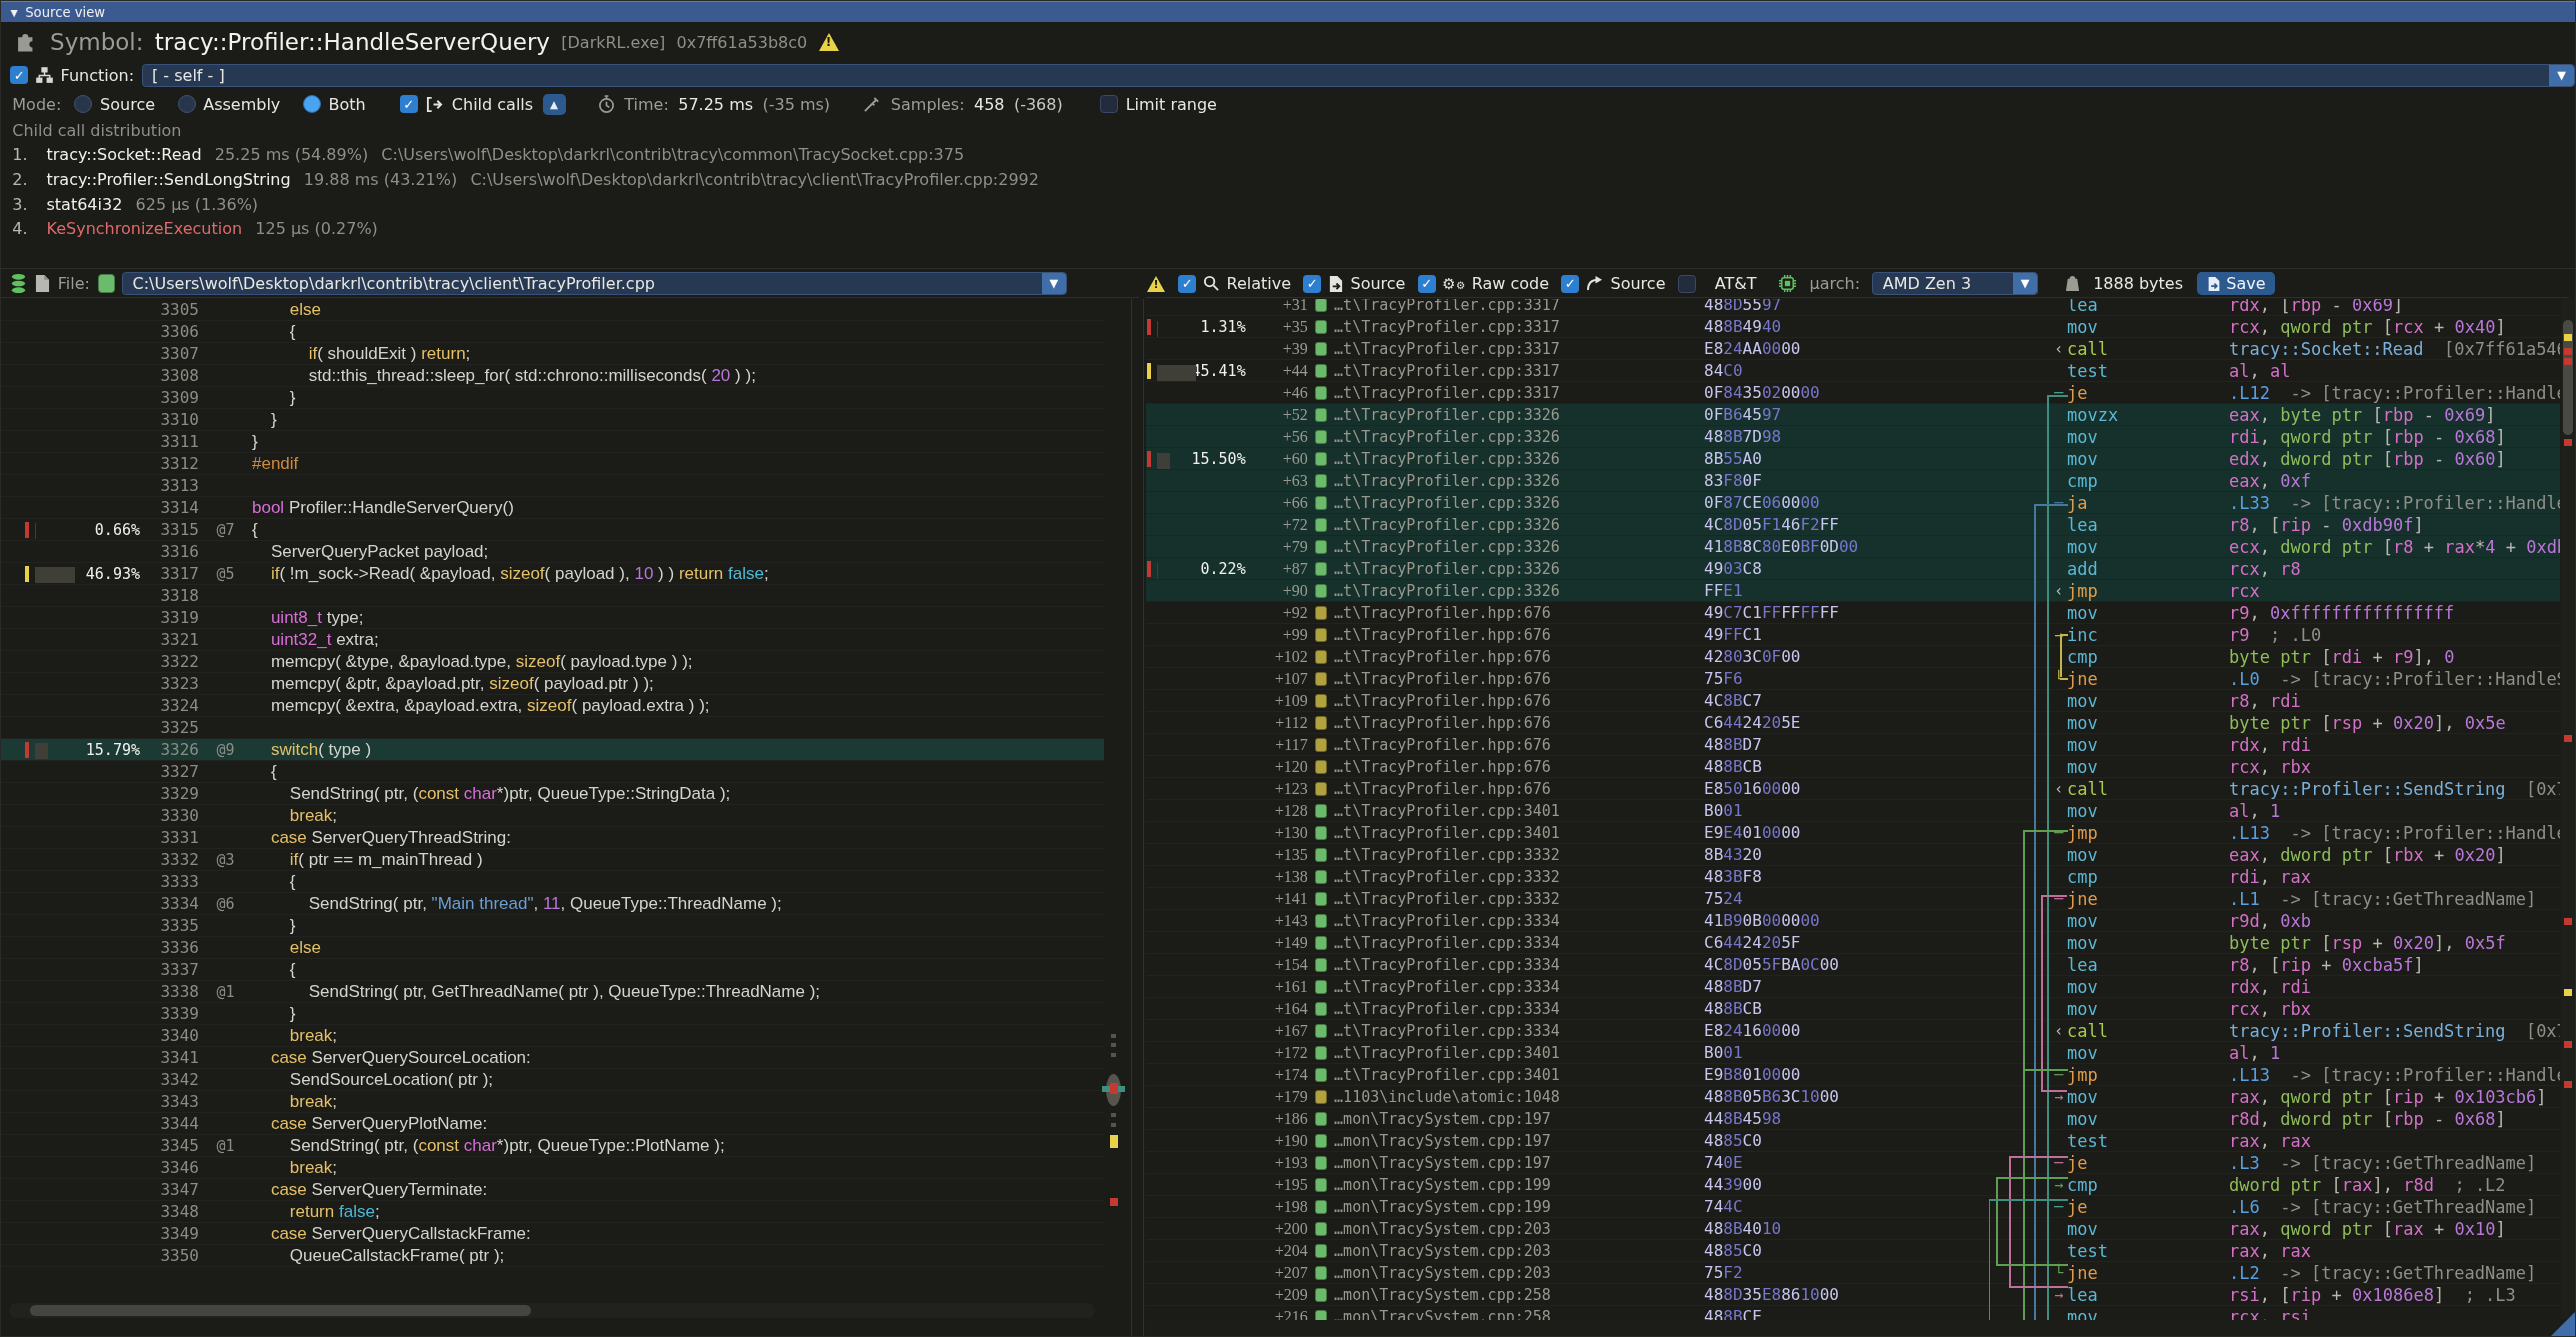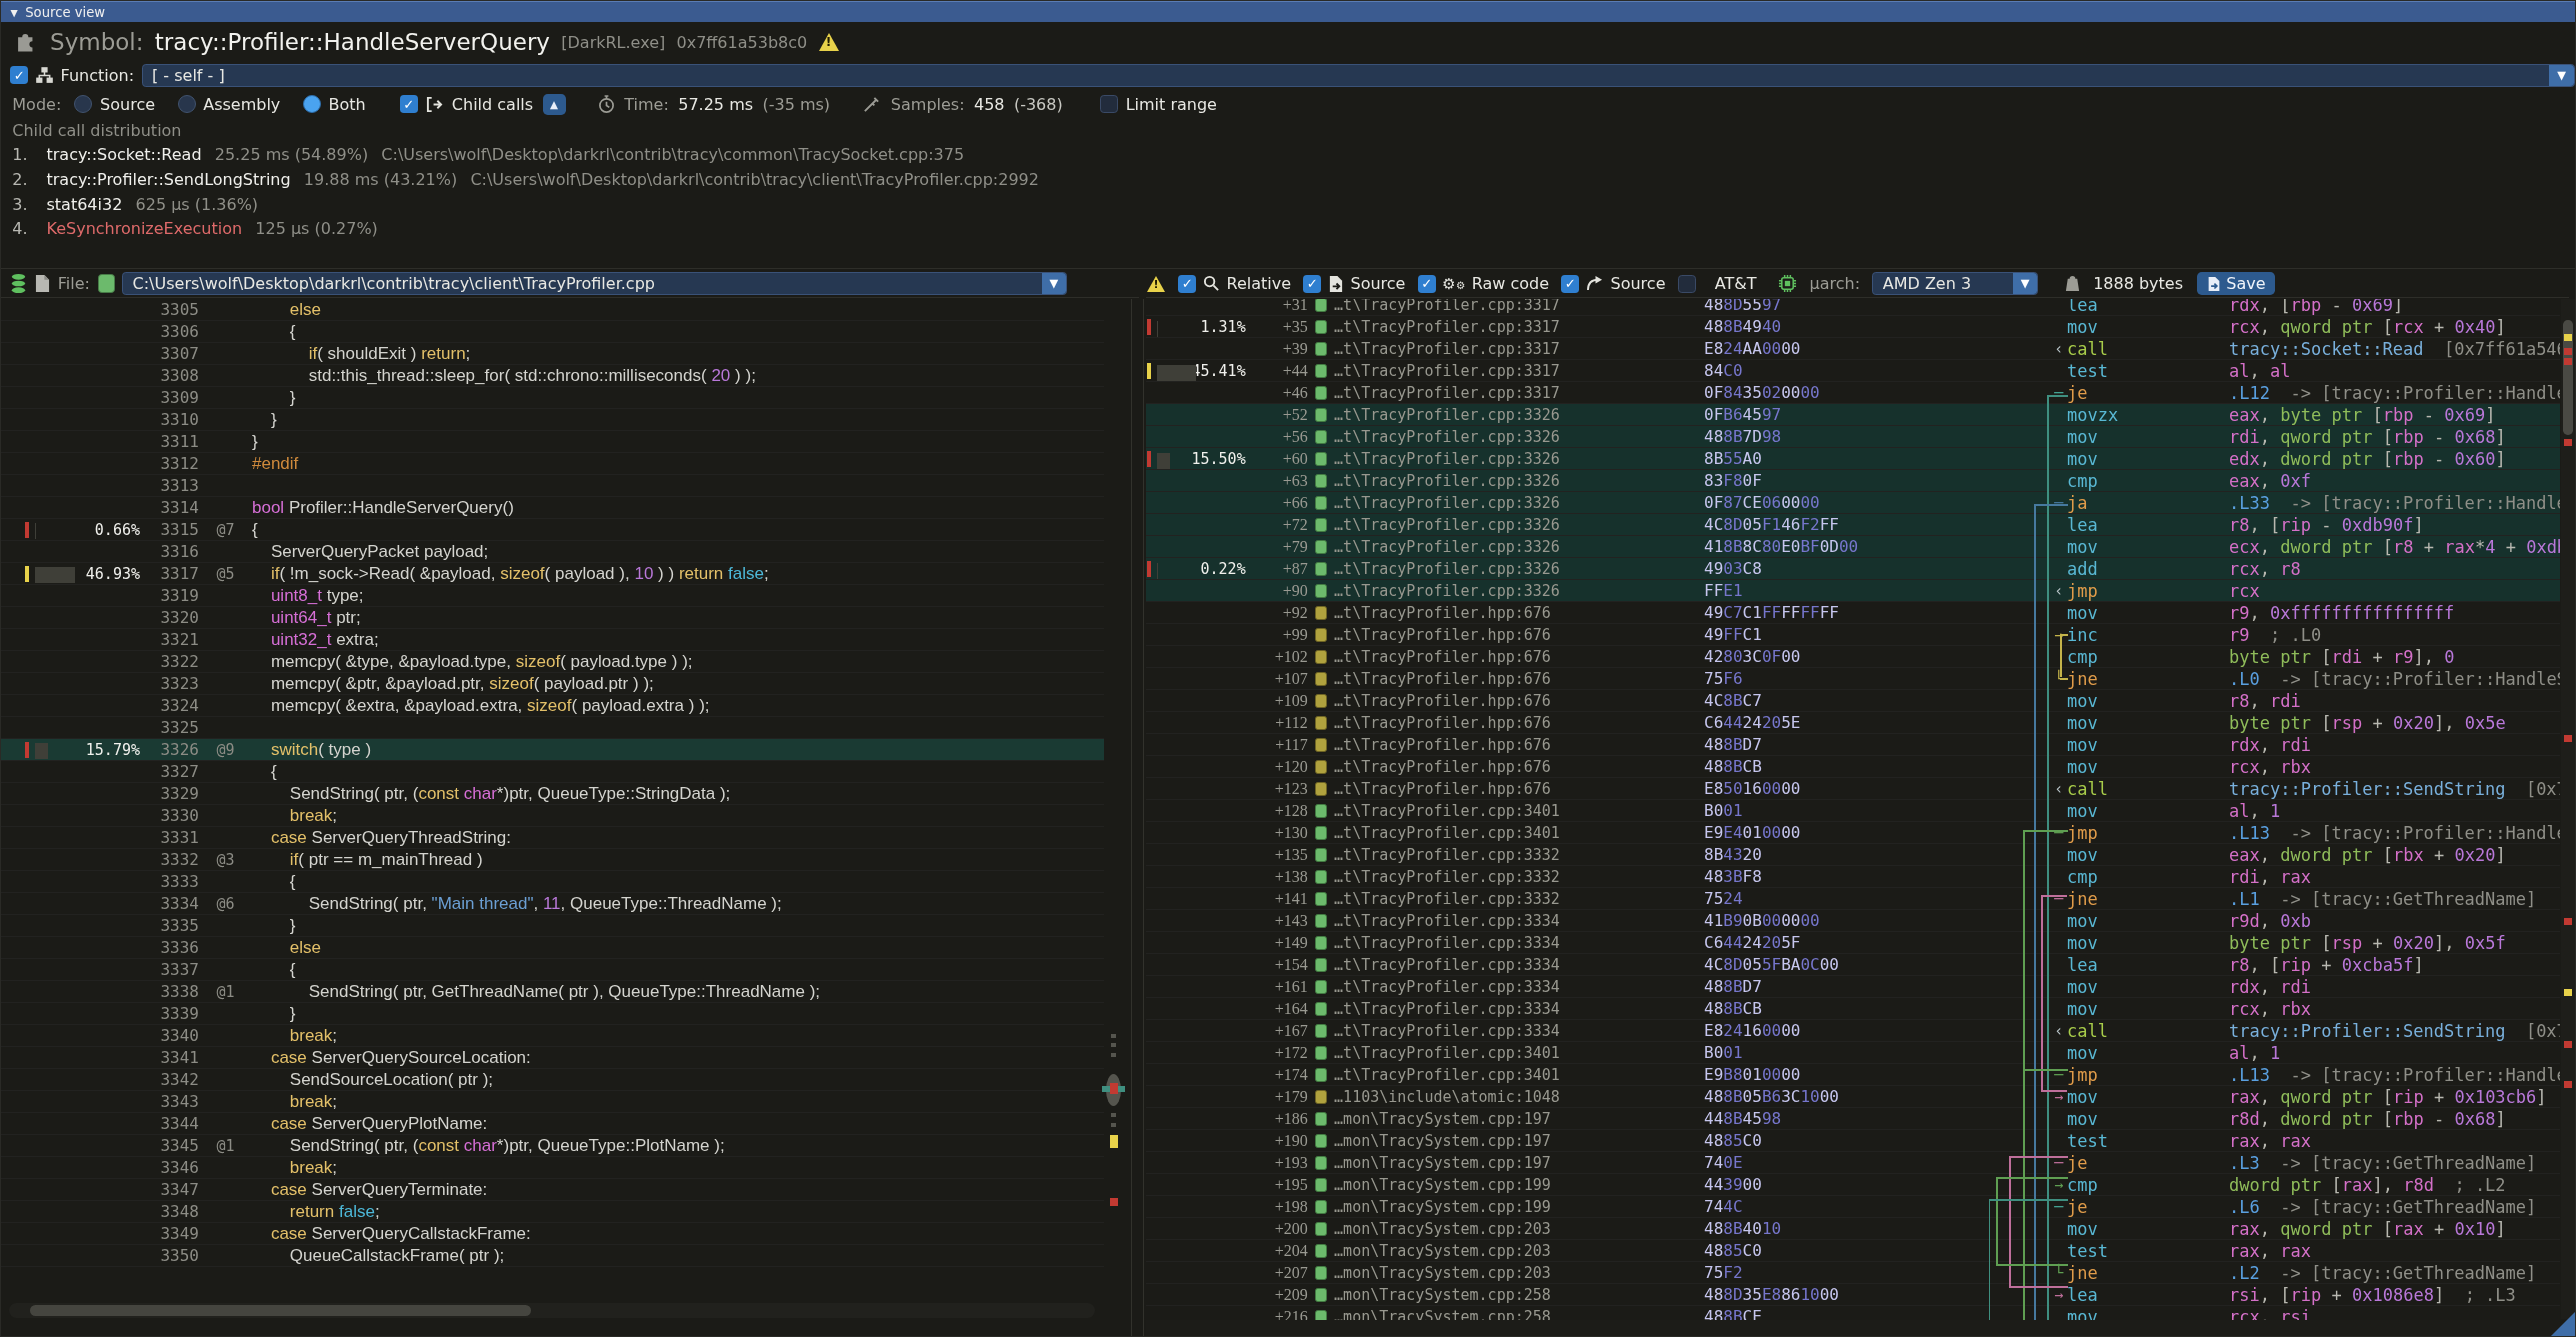--- a/index.html
+++ b/index.html
@@ -330,22 +330,22 @@
         <div class="srow"><span class="sheat"></span><span class="spct"></span><span class="sln">3308</span><span class="sanno"></span><span class="scode"><span class="c-pl">            </span><span class="c-pl">std</span><span class="c-pl">:</span><span class="c-pl">:</span><span class="c-pl">this_thread</span><span class="c-pl">:</span><span class="c-pl">:</span><span class="c-pl">sleep_for</span><span class="c-pl">(</span><span class="c-pl"> </span><span class="c-pl">std</span><span class="c-pl">:</span><span class="c-pl">:</span><span class="c-pl">chrono</span><span class="c-pl">:</span><span class="c-pl">:</span><span class="c-pl">milliseconds</span><span class="c-pl">(</span><span class="c-pl"> </span><span class="c-num">20</span><span class="c-pl"> </span><span class="c-pl">)</span><span class="c-pl"> </span><span class="c-pl">)</span><span class="c-pl">;</span></span></div>
         <div class="srow"><span class="sheat"></span><span class="spct"></span><span class="sln">3309</span><span class="sanno"></span><span class="scode"><span class="c-pl">        </span><span class="c-pl">}</span></span></div>
         <div class="srow"><span class="sheat"></span><span class="spct"></span><span class="sln">3310</span><span class="sanno"></span><span class="scode"><span class="c-pl">    </span><span class="c-pl">}</span></span></div>
         <div class="srow"><span class="sheat"></span><span class="spct"></span><span class="sln">3311</span><span class="sanno"></span><span class="scode"><span class="c-pl">}</span></span></div>
         <div class="srow"><span class="sheat"></span><span class="spct"></span><span class="sln">3312</span><span class="sanno"></span><span class="scode"><span class="c-pre">#endif</span></span></div>
         <div class="srow"><span class="sheat"></span><span class="spct"></span><span class="sln">3313</span><span class="sanno"></span><span class="scode"></span></div>
         <div class="srow"><span class="sheat"></span><span class="spct"></span><span class="sln">3314</span><span class="sanno"></span><span class="scode"><span class="c-ty">bool</span><span class="c-pl"> </span><span class="c-pl">Profiler</span><span class="c-pl">:</span><span class="c-pl">:</span><span class="c-pl">HandleServerQuery</span><span class="c-pl">(</span><span class="c-pl">)</span></span></div>
         <div class="srow"><span class="sheat"><i class="heatbar hr"></i></span><span class="spct"><i class="pctfill" style="width: 0.6px;"></i><span class="">0.66%</span></span><span class="sln">3315</span><span class="sanno">@7</span><span class="scode"><span class="c-pl">{</span></span></div>
         <div class="srow"><span class="sheat"></span><span class="spct"></span><span class="sln">3316</span><span class="sanno"></span><span class="scode"><span class="c-pl">    </span><span class="c-pl">ServerQueryPacket</span><span class="c-pl"> </span><span class="c-pl">payload</span><span class="c-pl">;</span></span></div>
         <div class="srow"><span class="sheat"><i class="heatbar hy"></i></span><span class="spct"><i class="pctfill" style="width: 40px;"></i><span class="">46.93%</span></span><span class="sln">3317</span><span class="sanno">@5</span><span class="scode"><span class="c-pl">    </span><span class="c-kw">if</span><span class="c-pl">(</span><span class="c-pl"> </span><span class="c-pl">!</span><span class="c-pl">m_sock</span><span class="c-pl">-</span><span class="c-pl">&gt;</span><span class="c-pl">Read</span><span class="c-pl">(</span><span class="c-pl"> </span><span class="c-pl">&amp;</span><span class="c-pl">payload</span><span class="c-pl">,</span><span class="c-pl"> </span><span class="c-kw">sizeof</span><span class="c-pl">(</span><span class="c-pl"> </span><span class="c-pl">payload</span><span class="c-pl"> </span><span class="c-pl">)</span><span class="c-pl">,</span><span class="c-pl"> </span><span class="c-num">10</span><span class="c-pl"> </span><span class="c-pl">)</span><span class="c-pl"> </span><span class="c-pl">)</span><span class="c-pl"> </span><span class="c-kw">return</span><span class="c-pl"> </span><span class="c-cy">false</span><span class="c-pl">;</span></span></div>
+        <div class="srow"><span class="sheat"></span><span class="spct"></span><span class="sln">3318</span><span class="sanno"></span><span class="scode"></span></div>
         <div class="srow"><span class="sheat"></span><span class="spct"></span><span class="sln">3319</span><span class="sanno"></span><span class="scode"><span class="c-pl">    </span><span class="c-ty">uint8_t</span><span class="c-pl"> </span><span class="c-pl">type</span><span class="c-pl">;</span></span></div>
-        <div class="srow"><span class="sheat"></span><span class="spct"></span><span class="sln">3320</span><span class="sanno"></span><span class="scode"><span class="c-pl">    </span><span class="c-ty">uint64_t</span><span class="c-pl"> </span><span class="c-pl">ptr</span><span class="c-pl">;</span></span></div>
         <div class="srow"><span class="sheat"></span><span class="spct"></span><span class="sln">3321</span><span class="sanno"></span><span class="scode"><span class="c-pl">    </span><span class="c-ty">uint32_t</span><span class="c-pl"> </span><span class="c-pl">extra</span><span class="c-pl">;</span></span></div>
         <div class="srow"><span class="sheat"></span><span class="spct"></span><span class="sln">3322</span><span class="sanno"></span><span class="scode"><span class="c-pl">    </span><span class="c-pl">memcpy</span><span class="c-pl">(</span><span class="c-pl"> </span><span class="c-pl">&amp;</span><span class="c-pl">type</span><span class="c-pl">,</span><span class="c-pl"> </span><span class="c-pl">&amp;</span><span class="c-pl">payload</span><span class="c-pl">.</span><span class="c-pl">type</span><span class="c-pl">,</span><span class="c-pl"> </span><span class="c-kw">sizeof</span><span class="c-pl">(</span><span class="c-pl"> </span><span class="c-pl">payload</span><span class="c-pl">.</span><span class="c-pl">type</span><span class="c-pl"> </span><span class="c-pl">)</span><span class="c-pl"> </span><span class="c-pl">)</span><span class="c-pl">;</span></span></div>
         <div class="srow"><span class="sheat"></span><span class="spct"></span><span class="sln">3323</span><span class="sanno"></span><span class="scode"><span class="c-pl">    </span><span class="c-pl">memcpy</span><span class="c-pl">(</span><span class="c-pl"> </span><span class="c-pl">&amp;</span><span class="c-pl">ptr</span><span class="c-pl">,</span><span class="c-pl"> </span><span class="c-pl">&amp;</span><span class="c-pl">payload</span><span class="c-pl">.</span><span class="c-pl">ptr</span><span class="c-pl">,</span><span class="c-pl"> </span><span class="c-kw">sizeof</span><span class="c-pl">(</span><span class="c-pl"> </span><span class="c-pl">payload</span><span class="c-pl">.</span><span class="c-pl">ptr</span><span class="c-pl"> </span><span class="c-pl">)</span><span class="c-pl"> </span><span class="c-pl">)</span><span class="c-pl">;</span></span></div>
         <div class="srow"><span class="sheat"></span><span class="spct"></span><span class="sln">3324</span><span class="sanno"></span><span class="scode"><span class="c-pl">    </span><span class="c-pl">memcpy</span><span class="c-pl">(</span><span class="c-pl"> </span><span class="c-pl">&amp;</span><span class="c-pl">extra</span><span class="c-pl">,</span><span class="c-pl"> </span><span class="c-pl">&amp;</span><span class="c-pl">payload</span><span class="c-pl">.</span><span class="c-pl">extra</span><span class="c-pl">,</span><span class="c-pl"> </span><span class="c-kw">sizeof</span><span class="c-pl">(</span><span class="c-pl"> </span><span class="c-pl">payload</span><span class="c-pl">.</span><span class="c-pl">extra</span><span class="c-pl"> </span><span class="c-pl">)</span><span class="c-pl"> </span><span class="c-pl">)</span><span class="c-pl">;</span></span></div>
         <div class="srow"><span class="sheat"></span><span class="spct"></span><span class="sln">3325</span><span class="sanno"></span><span class="scode"></span></div>
         <div class="srow hl"><span class="sheat"><i class="heatbar hr"></i></span><span class="spct"><i class="pctfill" style="width: 13.4px;"></i><span class="">15.79%</span></span><span class="sln">3326</span><span class="sanno">@9</span><span class="scode"><span class="c-pl">    </span><span class="c-kw">switch</span><span class="c-pl">(</span><span class="c-pl"> </span><span class="c-pl">type</span><span class="c-pl"> </span><span class="c-pl">)</span></span></div>
         <div class="srow"><span class="sheat"></span><span class="spct"></span><span class="sln">3327</span><span class="sanno"></span><span class="scode"><span class="c-pl">    </span><span class="c-pl">{</span></span></div>
         <div class="srow"><span class="sheat"></span><span class="spct"></span><span class="sln">3329</span><span class="sanno"></span><span class="scode"><span class="c-pl">        </span><span class="c-pl">SendString</span><span class="c-pl">(</span><span class="c-pl"> </span><span class="c-pl">ptr</span><span class="c-pl">,</span><span class="c-pl"> </span><span class="c-pl">(</span><span class="c-kw">const</span><span class="c-pl"> </span><span class="c-ty">char</span><span class="c-pl">*</span><span class="c-pl">)</span><span class="c-pl">ptr</span><span class="c-pl">,</span><span class="c-pl"> </span><span class="c-pl">QueueType</span><span class="c-pl">:</span><span class="c-pl">:</span><span class="c-pl">StringData</span><span class="c-pl"> </span><span class="c-pl">)</span><span class="c-pl">;</span></span></div>
         <div class="srow"><span class="sheat"></span><span class="spct"></span><span class="sln">3330</span><span class="sanno"></span><span class="scode"><span class="c-pl">        </span><span class="c-kw">break</span><span class="c-pl">;</span></span></div>
         <div class="srow"><span class="sheat"></span><span class="spct"></span><span class="sln">3331</span><span class="sanno"></span><span class="scode"><span class="c-pl">    </span><span class="c-kw">case</span><span class="c-pl"> </span><span class="c-pl">ServerQueryThreadString</span><span class="c-pl">:</span></span></div>

